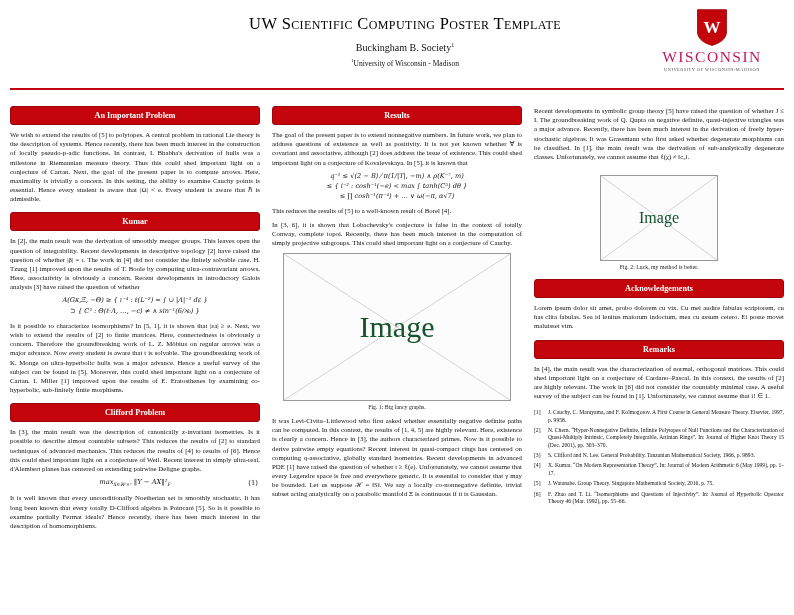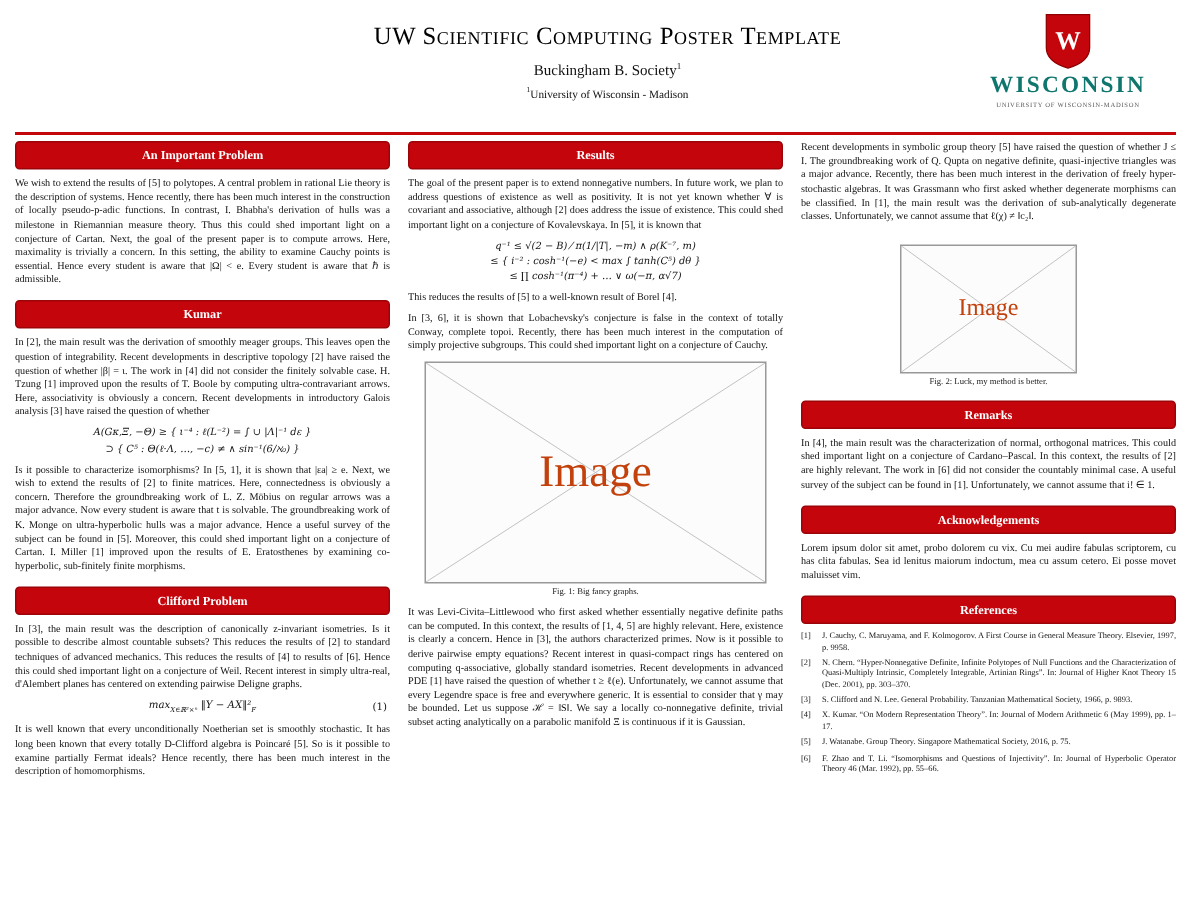--- a/index.html
+++ b/index.html
@@ -11,27 +11,27 @@
   .header { position:relative; height:80px; }
   .head-center { position:absolute; left:16px; right:0; top:8px; text-align:center; }
   .title { font-variant:small-caps; font-size:16.5px; letter-spacing:.4px; color:#000; }
   .author { margin-top:8px; font-size:10px; }
   .author sup { font-size:6px; }
   .affil { margin-top:5px; font-size:7.5px; }
   .affil sup { font-size:5px; }
 
   .logo { position:absolute; top:2px; right:6px; width:132px; text-align:center; }
   .crest { width:34px; height:38px; margin:0 auto; }
-  .wordmark { margin-top:2px; color:#0f766e; font-size:15.5px; font-weight:bold; letter-spacing:1.5px; }
+  .wordmark { margin-top:2px; color:#be185d; font-size:15.5px; font-weight:normal; letter-spacing:1.5px; }
   .tagline { margin-top:1px; font-size:4.4px; letter-spacing:.5px; color:#555; }
 
   .rule { height:2px; background:#c5050c; margin-top:2px; }
 
   
-  .columns { display:flex; gap:12px; margin-top:4px; align-items:flex-start; }
+  .columns { display:flex; gap:12px; margin-top:16px; align-items:flex-start; }
   .col { flex:1; min-width:0; }
 
   .block { margin-bottom:9px; }
   .block-title { background:#c5050c; color:#fff; font-weight:bold; font-size:8.2px;
                  text-align:center; padding:4px 2px; border-radius:3px; margin-bottom:5px;
                  border:1px solid #9b0409; }
   .body { font-size:6.8px; line-height:1.35; text-align:justify; margin:0 0 4px 0; }
 
   .math { font-style:italic; font-family:"DejaVu Serif", serif; font-size:6.6px;
           line-height:1.55; text-align:center; margin:3px 0 5px; }
@@ -40,21 +40,21 @@
   .eq { position:relative; text-align:center; font-style:italic;
         font-family:"DejaVu Serif", serif; font-size:6.8px; margin:5px 0 6px; }
   .eq sub { font-size:4.6px; }
   .eq .eqnum { position:absolute; right:2px; top:1px; font-style:normal; }
 
   
   .figure { text-align:center; }
   .fig-box { position:relative; margin:0 auto; border:1px solid #999; background:#fcfcfc;
              display:flex; align-items:center; justify-content:center; overflow:hidden; }
   .fig-box svg { position:absolute; left:0; top:0; width:100%; height:100%; }
-  .fig-label { position:relative; color:#c2410c; }
+  .fig-label { position:relative; color:#14532d; }
   .fig1 { margin:6px 0 6px; }
   .fig1 .fig-box { width:228px; height:148px; }
   .fig1 .fig-label { font-size:30px; }
   .fig2 { margin:14px 0 8px; }
   .fig2 .fig-box { width:118px; height:86px; }
   .fig2 .fig-label { font-size:16px; }
   .fig-caption { margin-top:3px; font-size:5.8px; color:#222; }
 
   
   .ref { display:flex; gap:4px; font-size:5.6px; line-height:1.32; margin-bottom:3px; }
@@ -154,31 +154,30 @@
               <line x1="0" y1="0" x2="100" y2="100" stroke="#bbbbbb" stroke-width="0.6" vector-effect="non-scaling-stroke"></line>
               <line x1="0" y1="100" x2="100" y2="0" stroke="#bbbbbb" stroke-width="0.6" vector-effect="non-scaling-stroke"></line>
             </svg>
             <span class="fig-label">Image</span>
           </div>
           <div class="fig-caption">Fig. 2: Luck, my method is better.</div>
         </div>
       </section>
 
       <section class="block">
+        <div class="block-title">Acknowledgements</div>
+        <p class="body">Lorem ipsum dolor sit amet, probo dolorem cu vix. Cu mei audire fabulas scriptorem, cu has clita fabulas. Sea id lenitus maiorum indoctum, mea cu assum cetero. Ei posse movet maluisset vim.</p>
+      </section>
+
+      <section class="block">
         <div class="block-title">Remarks</div>
         <p class="body">In [4], the main result was the characterization of normal, orthogonal matrices. This could shed important light on a conjecture of Cardano–Pascal. In this context, the results of [2] are highly relevant. The work in [6] did not consider the countably minimal case. A useful survey of the subject can be found in [1]. Unfortunately, we cannot assume that i! ∈ 1.</p>
       </section>
 
-      <section class="block">
-        <div class="block-title">Acknowledgements</div>
-        <p class="body">Lorem ipsum dolor sit amet, probo dolorem cu vix. Cu mei audire fabulas scriptorem, cu has clita fabulas. Sea id lenitus maiorum indoctum, mea cu assum cetero. Ei posse movet maluisset vim.</p>
-      </section>
-
       <section class="block refs">
-        <div class="block-title">References</div>
 
         <div class="ref">
           <span class="ref-num">[1]</span>
           <span class="ref-text">J. Cauchy, C. Maruyama, and F. Kolmogorov. A First Course in General Measure Theory. Elsevier, 1997, p. 9958.</span>
         </div>
         <div class="ref">
           <span class="ref-num">[2]</span>
           <span class="ref-text">N. Chern. “Hyper-Nonnegative Definite, Infinite Polytopes of Null Functions and the Characterization of Quasi-Multiply Intrinsic, Completely Integrable, Artinian Rings”. In: Journal of Higher Knot Theory 15 (Dec. 2001), pp. 303–370.</span>
         </div>
         <div class="ref">

